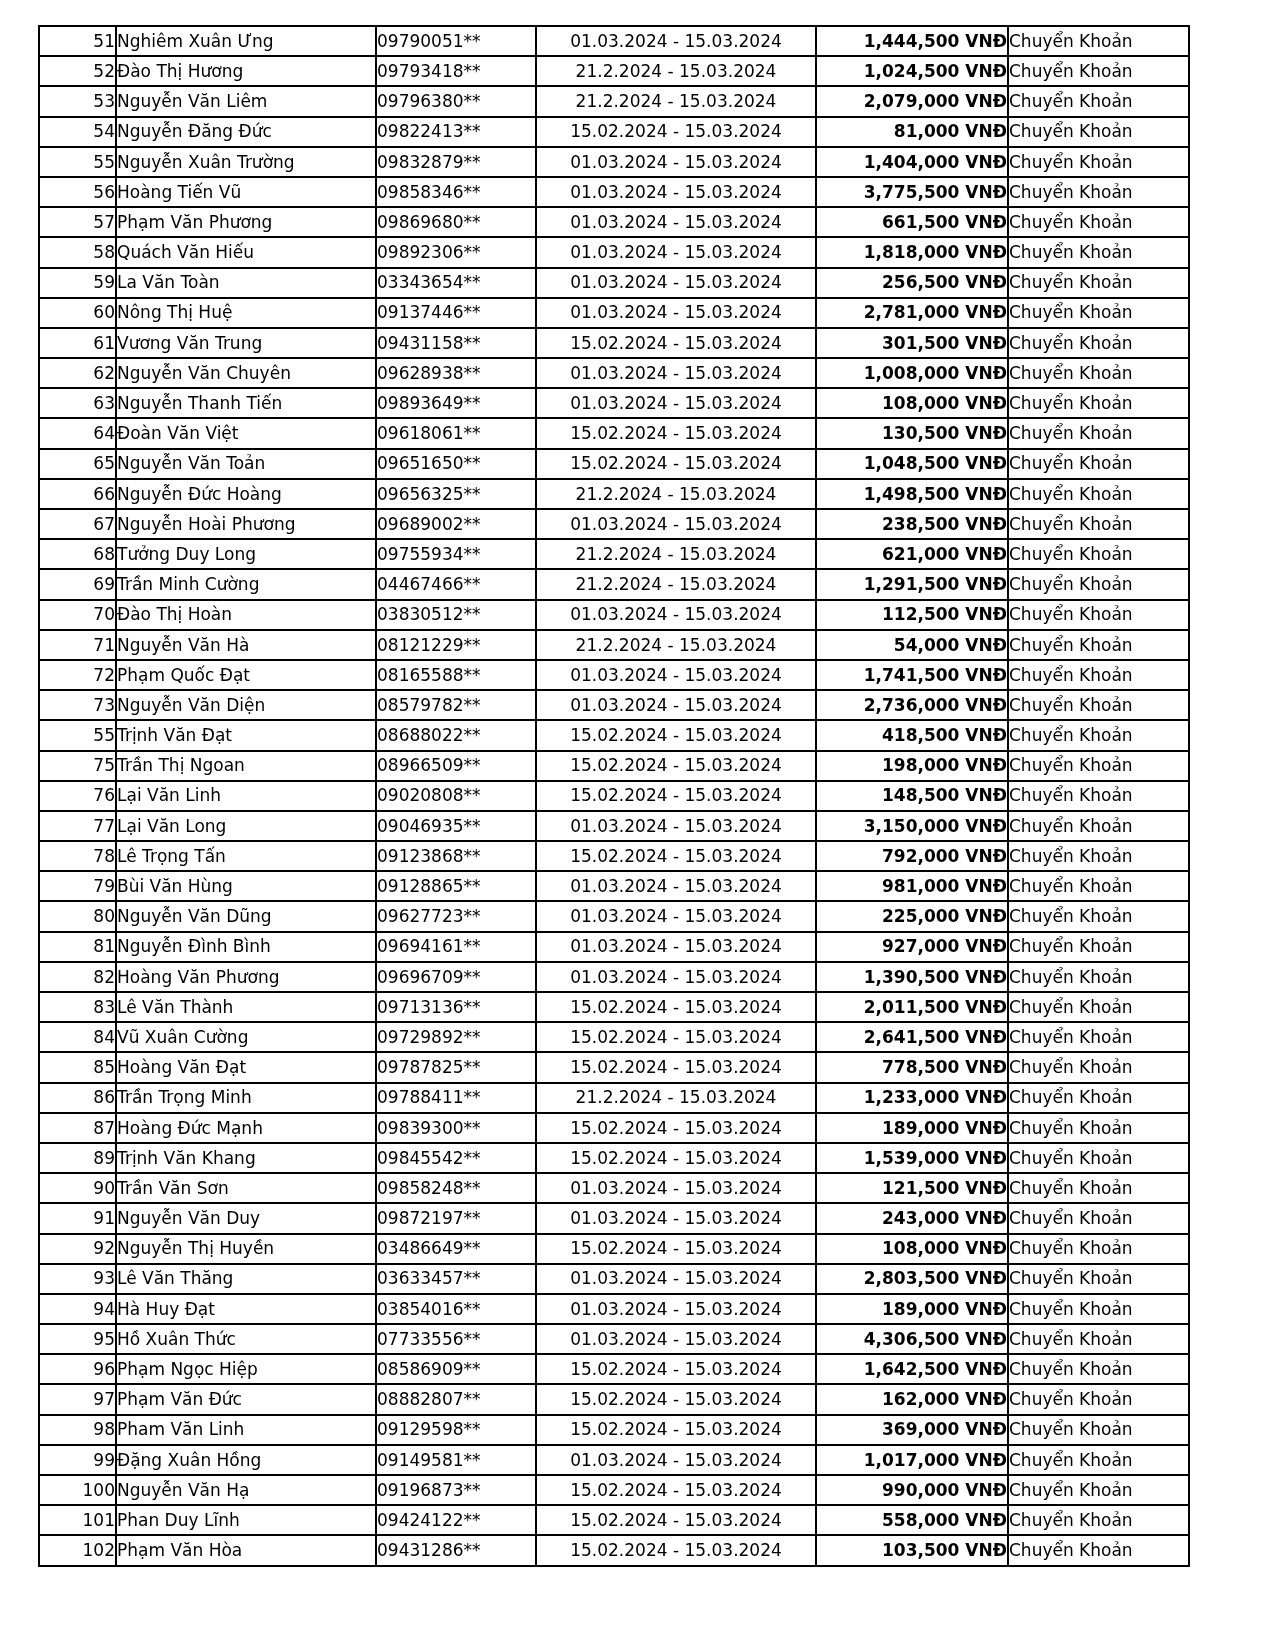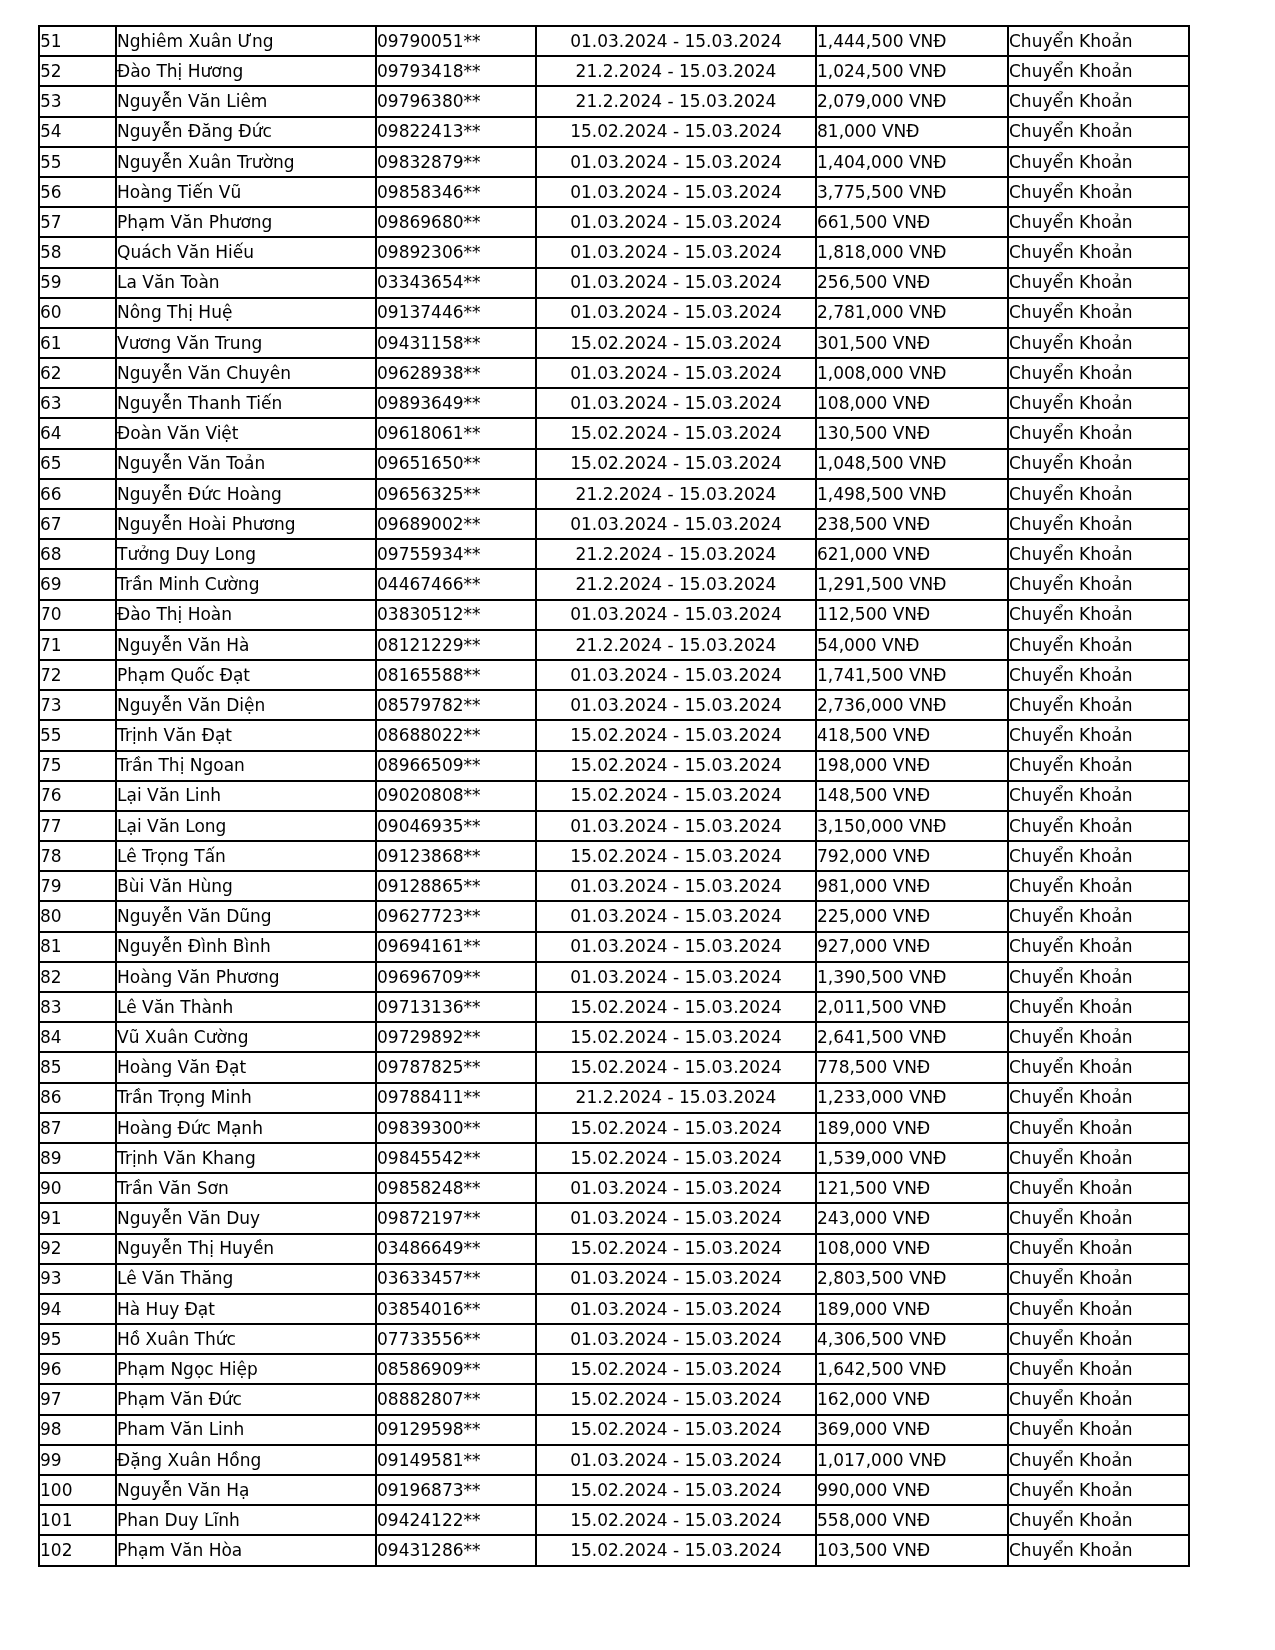--- a/index.html
+++ b/index.html
@@ -28,25 +28,25 @@
     border: 2px solid #000000;
     height: 28.2px;
     padding: 0;
     font-size: 17px;
     line-height: 1.1;
     color: #000000;
     vertical-align: middle;
     white-space: nowrap;
     overflow: hidden;
   }
-  td.c-stt    { text-align: left; border-radius: 14px; }
+  td.c-stt    { text-align: right; }
   td.c-name   { text-align: left; padding-left: 6px; }
   td.c-phone  { text-align: left; }
   td.c-period { text-align: center; }
-  td.c-amount { text-align: left; }
+  td.c-amount { text-align: right; font-weight: bold; }
   td.c-method { text-align: left; padding-left: 11px; }
 </style>
 </head>
 <body>
 
 <div class="page">
   <table class="payment-table">
     <colgroup>
       <col style="width:77px">
       <col style="width:260px">

